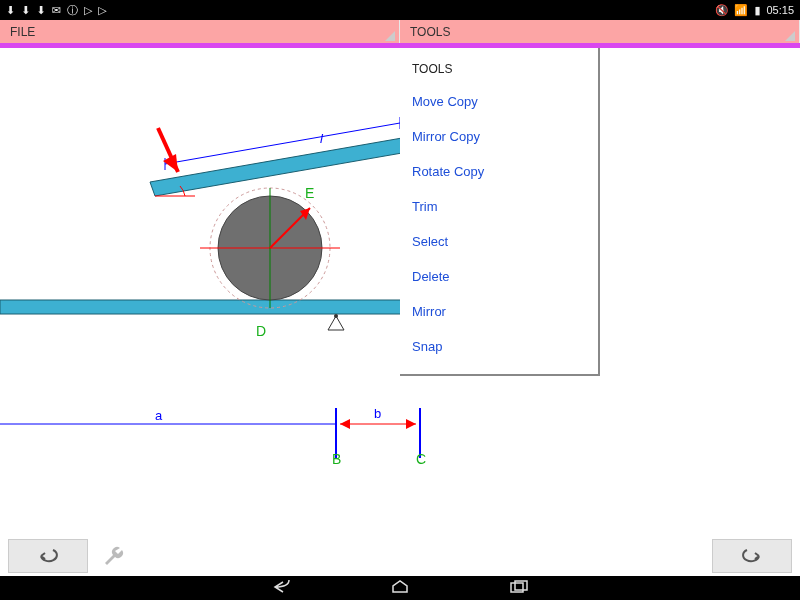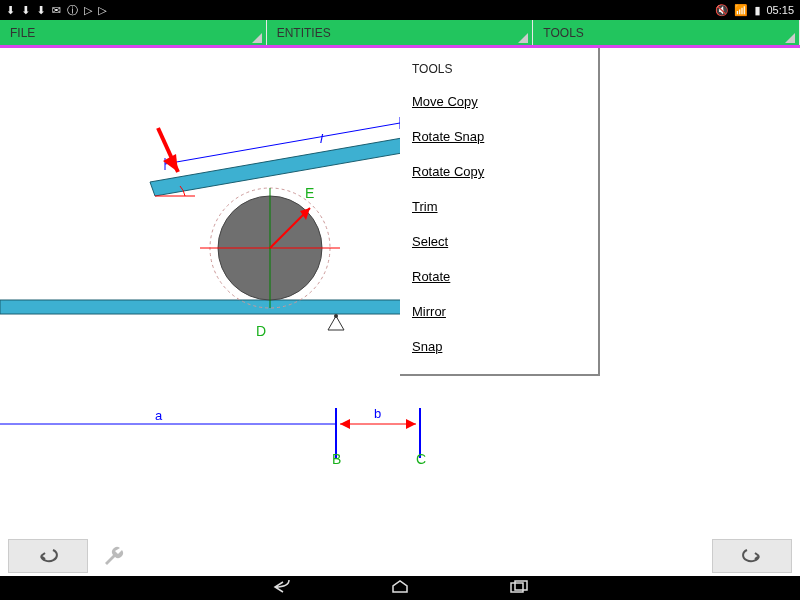--- a/index.html
+++ b/index.html
@@ -1,26 +1,26 @@
 <!DOCTYPE html>
 <html><head>
 <meta charset="utf-8">
 <style>
   * { box-sizing: border-box; margin: 0; padding: 0; }
   body { font-family: Arial, sans-serif; font-size: 13px; background: #fff; width: 800px; height: 600px; overflow: hidden; position: relative; }
   .status-bar { height: 20px; background: #000; color: #eee; display: flex; align-items: center; padding: 0 6px; font-size: 11px; }
   .status-left { display: flex; gap: 6px; align-items: center; }
   .status-right { margin-left: auto; display: flex; gap: 6px; align-items: center; }
-  .menubar { height: 28px; background: #22c55e; display: flex; border-bottom: 3px solid #d946ef; }
+  .menubar { height: 28px; background: #fca5a5; display: flex; border-bottom: 5px solid #d946ef; }
   .menu-item { flex: 1; display: flex; align-items: center; padding: 0 10px; font-size: 12px; color: #333; position: relative; border-right: 1px solid #e8e8e8; cursor: pointer; }
   .menu-item::after { content:""; position:absolute; right:4px; bottom:2px; width:0;height:0;border-right:10px solid #ccc;border-top:10px solid transparent;}
   .canvas-area { position: absolute; top: 48px; left: 0; right: 0; bottom: 65px; background: #fff; }
   .dropdown { position: absolute; top: 48px; left: 400px; width: 200px; background: #fff; border-right: 2px solid #888; border-bottom: 2px solid #888; z-index: 10; padding: 6px 0 10px 0;}
   .dropdown-header { padding: 8px 12px; font-size: 12px; color: #222; }
-  .dropdown-item { padding: 10px 12px; font-size: 13px; color: #000000; cursor: pointer; text-decoration: underline; }
+  .dropdown-item { padding: 10px 12px; font-size: 13px; color: #1d4ed8; cursor: pointer; }
   .bottom-toolbar { position: absolute; bottom: 24px; left: 0; right: 0; height: 40px; display: flex; align-items: center; padding: 0 8px; }
   .tb-btn { width: 80px; height: 34px; background: #e8e8e8; border: 1px solid #ccc; display: flex; align-items: center; justify-content: center; cursor: pointer; }
   .nav-bar { position: absolute; bottom: 0; left: 0; right: 0; height: 24px; background: #000; display: flex; align-items: center; justify-content: center; gap: 100px; }
   .nav-icon { color: #ddd; }
   svg.drawing { position:absolute; top:0; left:0; }
 </style>
 </head>
 <body>
 
 <div class="status-bar">
@@ -37,23 +37,20 @@
     <span>🔇</span>
     <span>📶</span>
     <span>▮</span>
     <span>05:15</span>
   </div>
 </div>
 
 <div class="menubar">
   <div class="menu-item">
       <span>FILE</span>
-    </div>
-  <div class="menu-item">
-      <span>ENTITIES</span>
     </div>
   <div class="menu-item">
       <span>TOOLS</span>
     </div>
 </div>
 
 <div class="canvas-area">
 <svg class="drawing" width="800" height="490">
 
   <rect x="0" y="252" width="402" height="14" fill="#3db0d1" stroke="#1a5e70"></rect>
@@ -97,25 +94,25 @@
   <line x1="420" y1="360" x2="420" y2="410" stroke="blue" stroke-width="2"></line>
   <text x="374" y="370" fill="blue" font-size="13">b</text>
   <text x="332" y="416" fill="#19b01c" font-size="14">B</text>
   <text x="416" y="416" fill="#19b01c" font-size="14">C</text>
 </svg>
 </div>
 
 <div class="dropdown">
   <div class="dropdown-header">TOOLS</div>
   <div class="dropdown-item">Move Copy</div>
-  <div class="dropdown-item">Rotate Snap</div>
+  <div class="dropdown-item">Mirror Copy</div>
   <div class="dropdown-item">Rotate Copy</div>
   <div class="dropdown-item">Trim</div>
   <div class="dropdown-item">Select</div>
-  <div class="dropdown-item">Rotate</div>
+  <div class="dropdown-item">Delete</div>
   <div class="dropdown-item">Mirror</div>
   <div class="dropdown-item">Snap</div>
 </div>
 
 <div class="bottom-toolbar">
   <div class="tb-btn">
     <svg width="26" height="20">
         <path d="M18 4 A8 6 0 1 1 6 10 M6 10 l4 -3 M6 10 l4 3" fill="none" stroke="#555" stroke-width="2"></path>
       </svg>
   </div>

